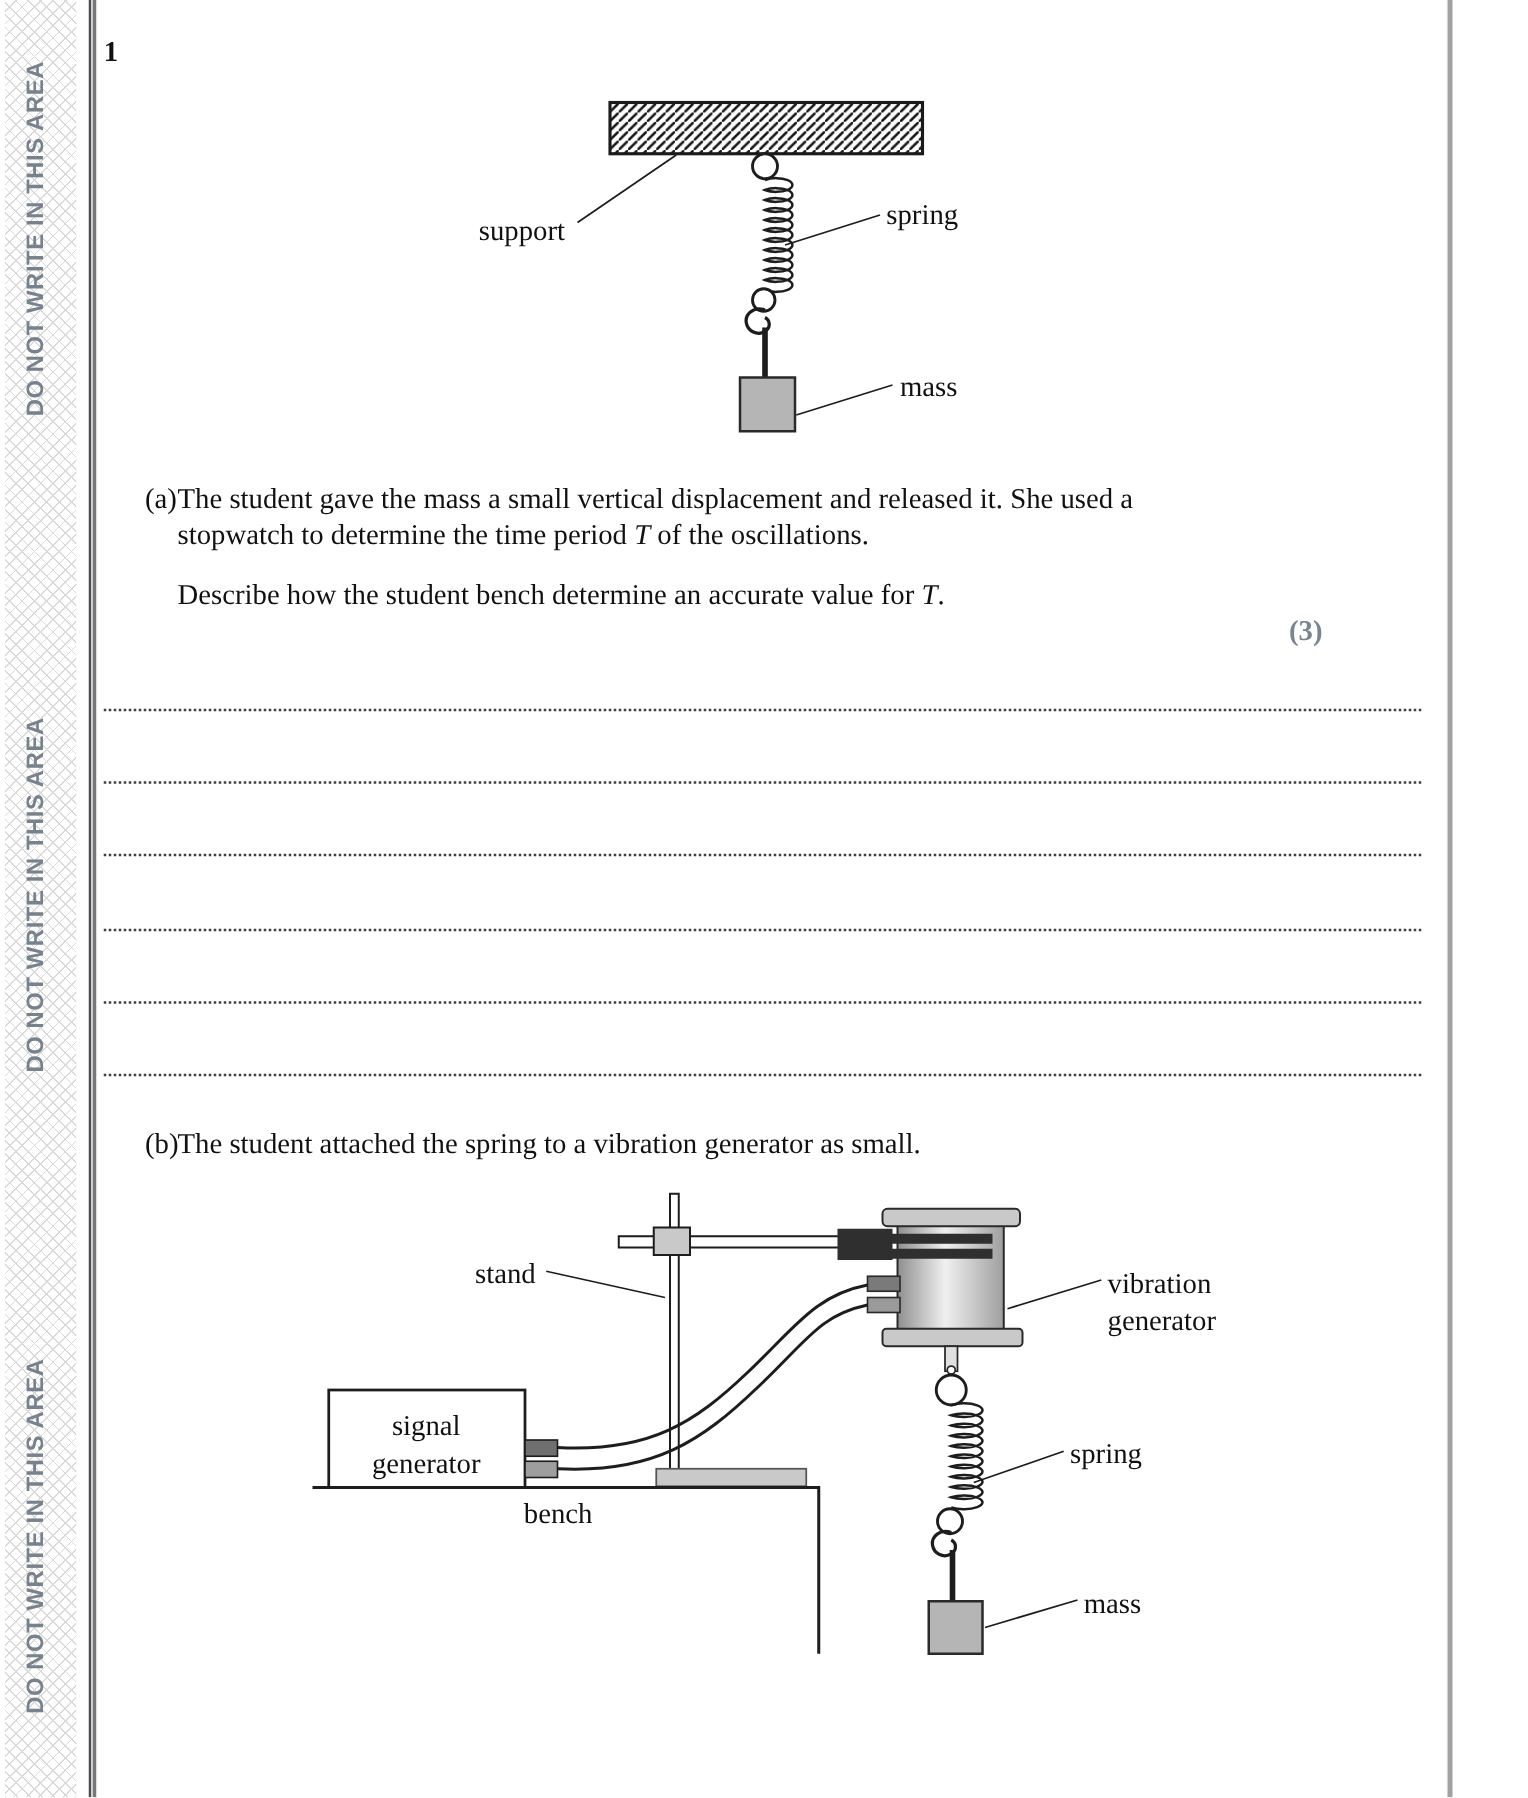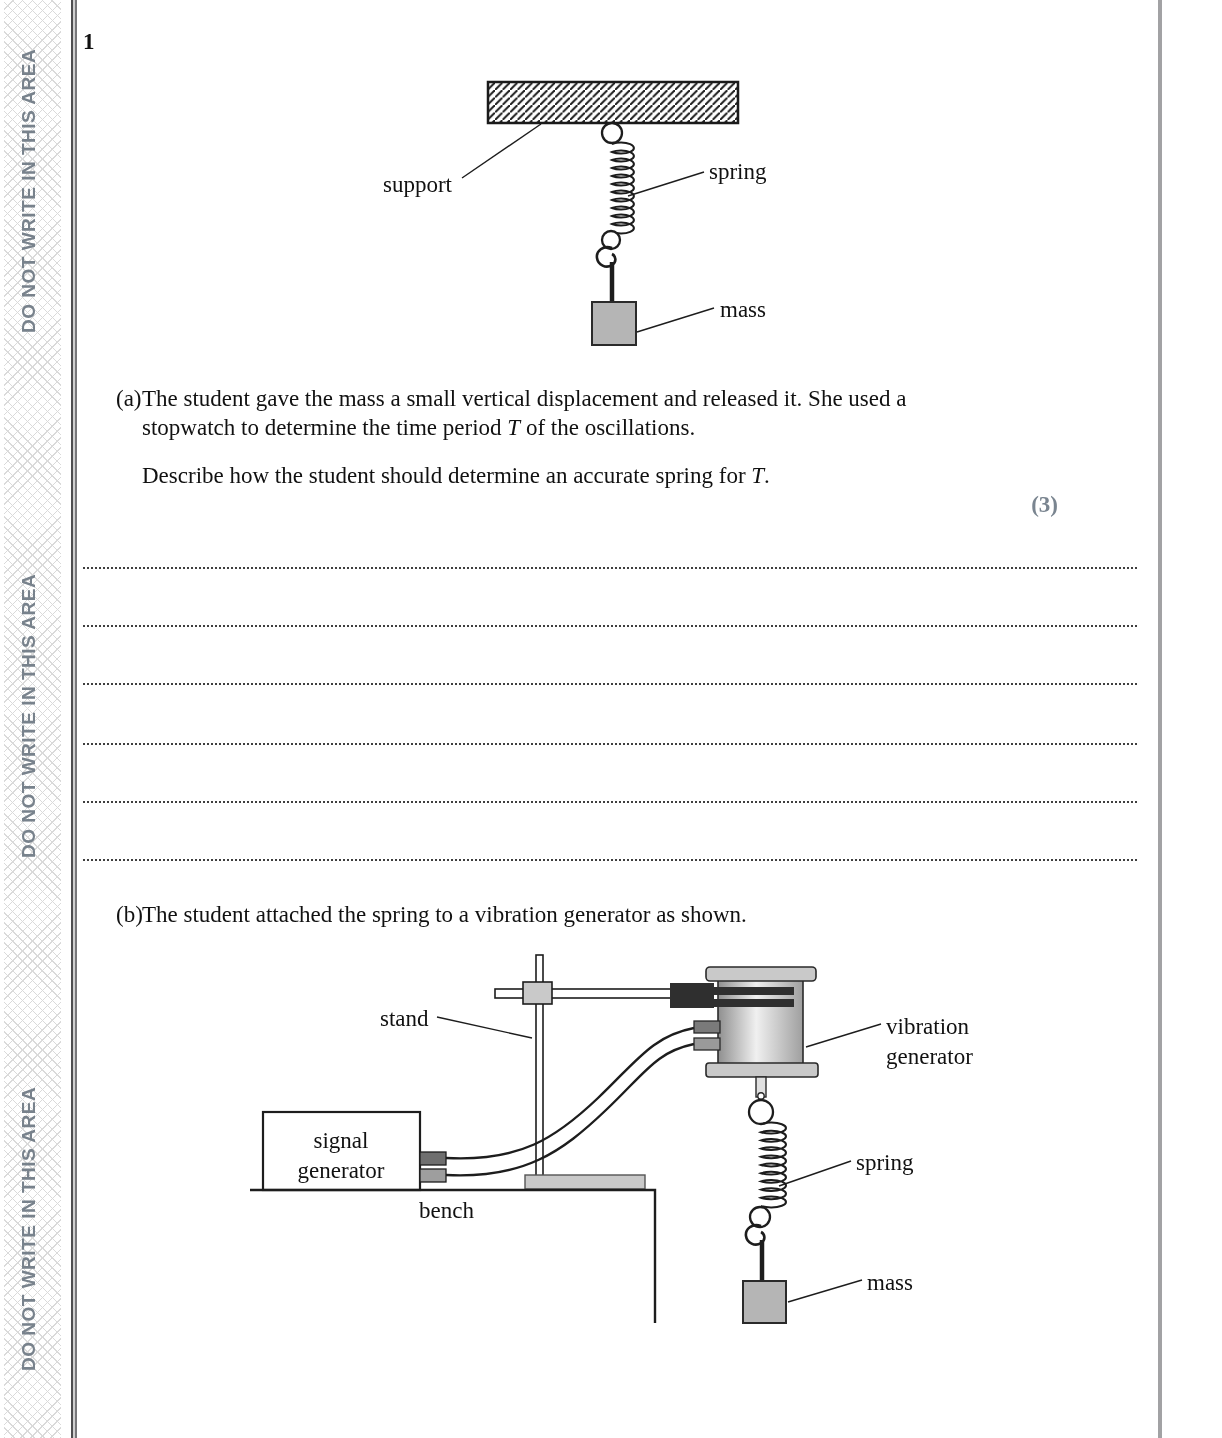--- a/index.html
+++ b/index.html
@@ -63,32 +63,32 @@
     <path d="M704 172 L628 196" stroke="#1d1d1d" stroke-width="1.4"></path>
     <path d="M714 308 L637 332" stroke="#1d1d1d" stroke-width="1.4"></path>
     <text x="383" y="192">support</text>
     <text x="709" y="179">spring</text>
     <text x="720" y="317">mass</text>
   </svg>
 
   <div class="txt" style="left:116px;top:386px">(a)</div>
   <div class="txt" style="left:142px;top:415px"><span>stopwatch to determine the time period </span><span class="var">T</span><span> of the oscillations.</span></div>
   <div class="txt" style="left:142px;top:386px">The student gave the mass a small vertical displacement and released it. She used a</div>
-  <div class="txt" style="left:142px;top:463px"><span>Describe how the student should determine an accurate spring for </span><span class="var">T</span><span>.</span></div>
+  <div class="txt" style="left:142px;top:463px"><span>Describe how the student bench determine an accurate value for </span><span class="var">T</span><span>.</span></div>
   <div class="marks" style="top:492px">(3)</div>
 
   <div class="dotline" style="top:567px"></div>
   <div class="dotline" style="top:625px"></div>
   <div class="dotline" style="top:683px"></div>
   <div class="dotline" style="top:743px"></div>
   <div class="dotline" style="top:801px"></div>
   <div class="dotline" style="top:859px"></div>
 
   <div class="txt" style="left:116px;top:902px">(b)</div>
-  <div class="txt" style="left:142px;top:902px">The student attached the spring to a vibration generator as shown.</div>
+  <div class="txt" style="left:142px;top:902px">The student attached the spring to a vibration generator as small.</div>
 
   <svg style="position:absolute;left:240px;top:950px" width="760" height="385" viewBox="240 950 760 385">
 
     <rect x="536" y="955" width="7" height="222" fill="#fff" stroke="#1d1d1d" stroke-width="1.6"></rect>
     <rect x="495" y="989" width="178" height="9" fill="#fff" stroke="#1d1d1d" stroke-width="1.6"></rect>
     <rect x="523" y="982" width="29" height="22" fill="#c9c9c9" stroke="#1d1d1d" stroke-width="1.6"></rect>
     <rect x="525" y="1175" width="120" height="14" fill="#c9c9c9" stroke="#555" stroke-width="1.4"></rect>
 
     <rect x="718" y="980" width="85" height="84" fill="url(#cyl)" stroke="#2a2a2a" stroke-width="1.6"></rect>
     <rect x="706" y="967" width="110" height="14" rx="4" fill="#c9c9c9" stroke="#2a2a2a" stroke-width="1.6"></rect>

